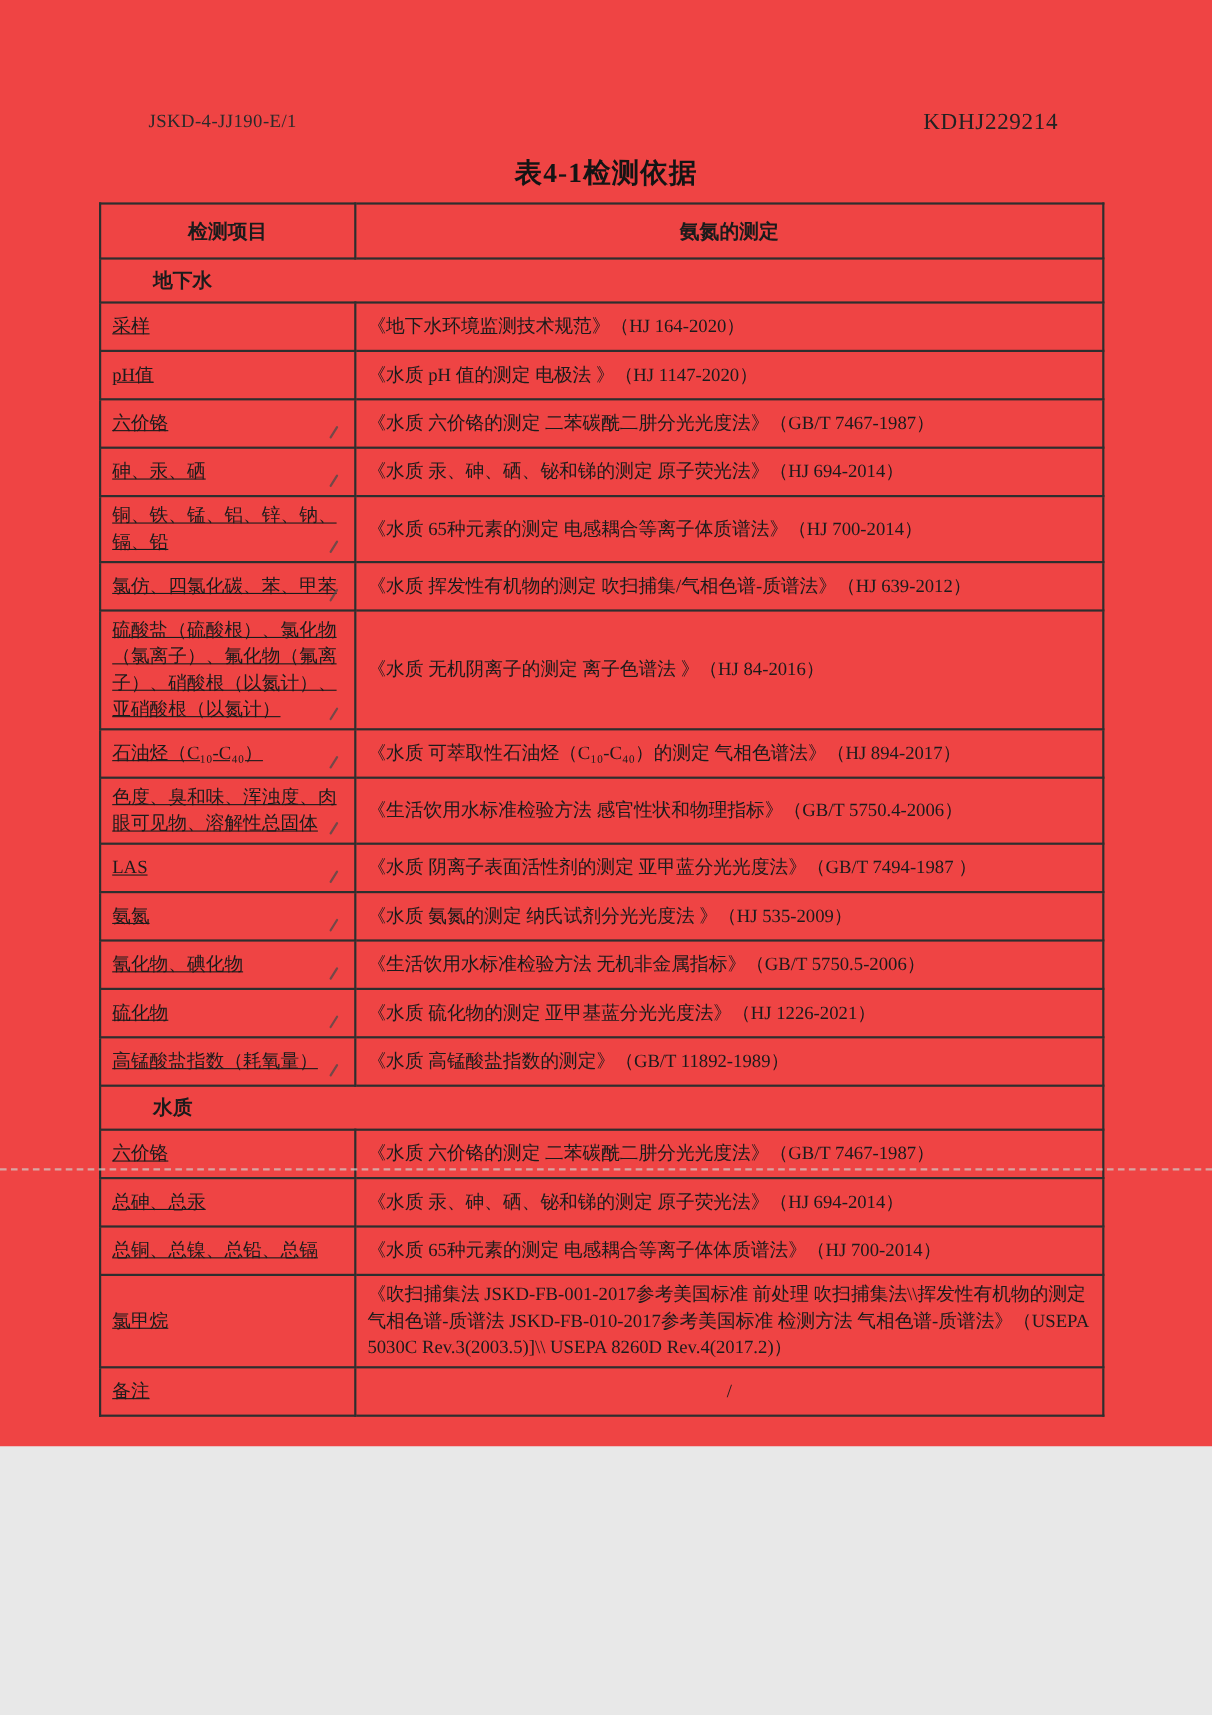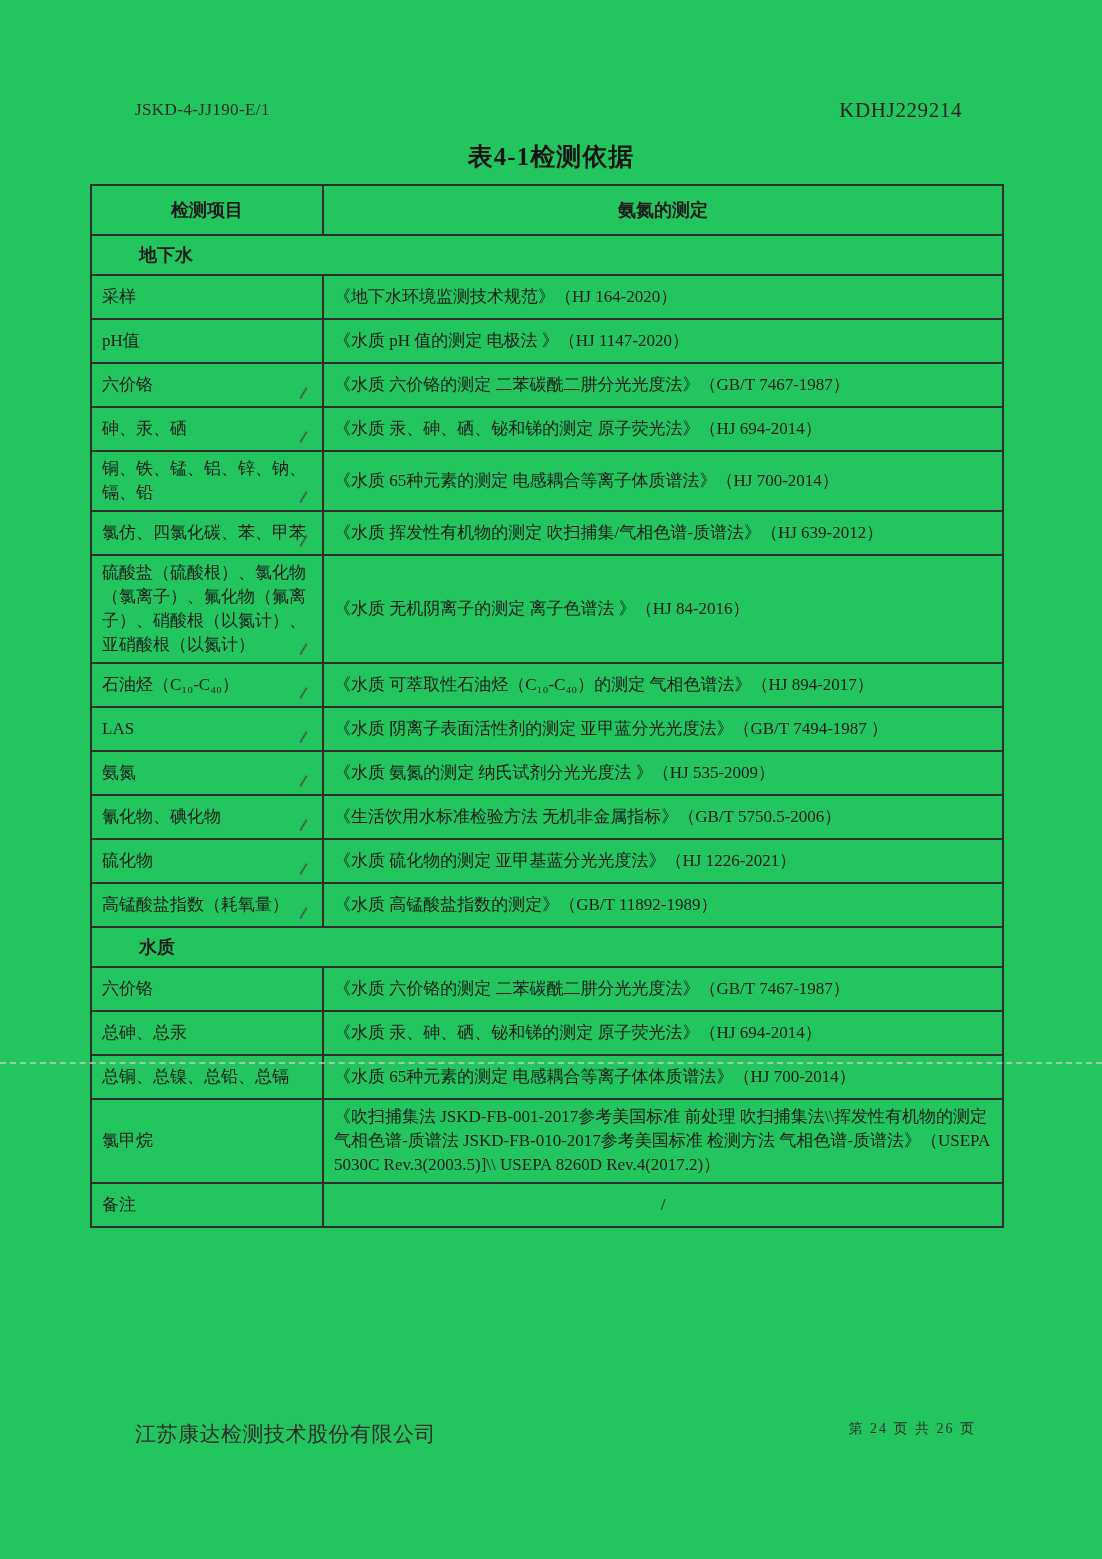--- a/index.html
+++ b/index.html
@@ -1,20 +1,20 @@
 <!DOCTYPE html>
 <html><head>
 <meta charset="utf-8">
 <style>
   html,body { margin:0; padding:0; background:#e8e8e8; }
   .page {
     position:relative;
-    width:1102px; height:1559px;
+    width:1102px; height:1315px;
     margin:0 auto;
-    background:#22c55e;
+    background:#ef4444;
     font-family:"Liberation Serif","DejaVu Serif",serif;
     color:#1b1b1b;
     overflow:hidden;
   }
   .doc-code {
     position:absolute; left:135px; top:100px;
     font-size:17px; letter-spacing:0.4px; color:#2a2a2a;
   }
   .report-no {
     position:absolute; right:140px; top:98px;
@@ -39,21 +39,21 @@
   }
   .col-item { width:232px; }
   .col-basis { width:680px; }
   tr.head td {
     text-align:center; font-weight:bold; height:38px; font-size:18px;
   }
   tr.sec td {
     font-weight:bold; height:28px; font-size:18px;padding-left:47px;
   }
   tr.r td { height:32px; }
-  td.item { position:relative; }
+  td.item { position:relative;text-decoration:underline; }
   .tick {
     position:absolute; right:12px; bottom:12px;
     width:13px; height:2px; background:#4a4a4a;
     transform:rotate(-58deg); border-radius:1px; opacity:.75;
   }
   td.center { text-align:center; }
   .artifact-line {
     position:absolute; left:0; top:1062px; width:100%;
     border-top:2px dashed #cfcfcb; opacity:.7;
   }
@@ -116,20 +116,24 @@
       </tr>
       <tr class="r">
         <td class="item"><span>硫酸盐（硫酸根）、氯化物（氯离子）、氟化物（氟离子）、硝酸根（以氮计）、亚硝酸根（以氮计）</span><span class="tick"></span></td>
         <td><span>《水质 无机阴离子的测定 离子色谱法 》（HJ 84-2016）</span></td>
       </tr>
       <tr class="r">
         <td class="item"><span>石油烃（C₁₀-C₄₀）</span><span class="tick"></span></td>
         <td><span>《水质 可萃取性石油烃（C₁₀-C₄₀）的测定 气相色谱法》（HJ 894-2017）</span></td>
       </tr>
       <tr class="r">
+        <td class="item"><span>色度、臭和味、浑浊度、肉眼可见物、溶解性总固体</span><span class="tick"></span></td>
+        <td><span>《生活饮用水标准检验方法 感官性状和物理指标》（GB/T 5750.4-2006）</span></td>
+      </tr>
+      <tr class="r">
         <td class="item"><span>LAS</span><span class="tick"></span></td>
         <td><span>《水质 阴离子表面活性剂的测定 亚甲蓝分光光度法》（GB/T 7494-1987 ）</span></td>
       </tr>
       <tr class="r">
         <td class="item"><span>氨氮</span><span class="tick"></span></td>
         <td><span>《水质 氨氮的测定 纳氏试剂分光光度法 》（HJ 535-2009）</span></td>
       </tr>
       <tr class="r">
         <td class="item"><span>氰化物、碘化物</span><span class="tick"></span></td>
         <td><span>《生活饮用水标准检验方法 无机非金属指标》（GB/T 5750.5-2006）</span></td>

